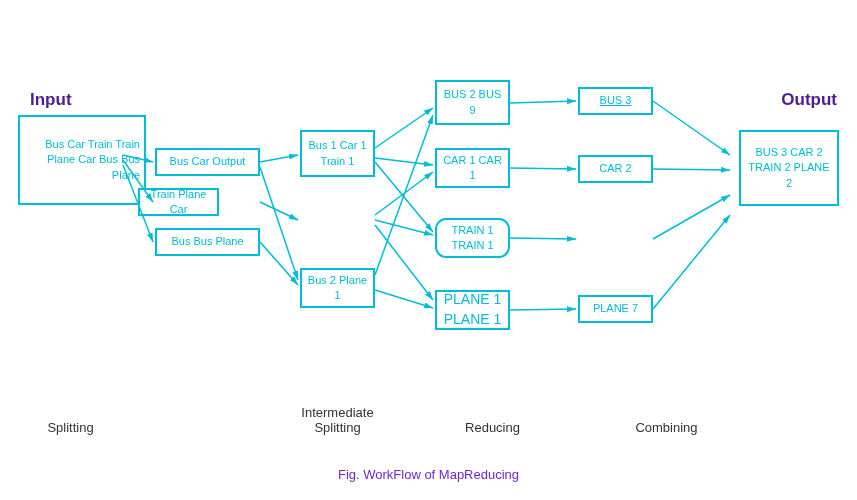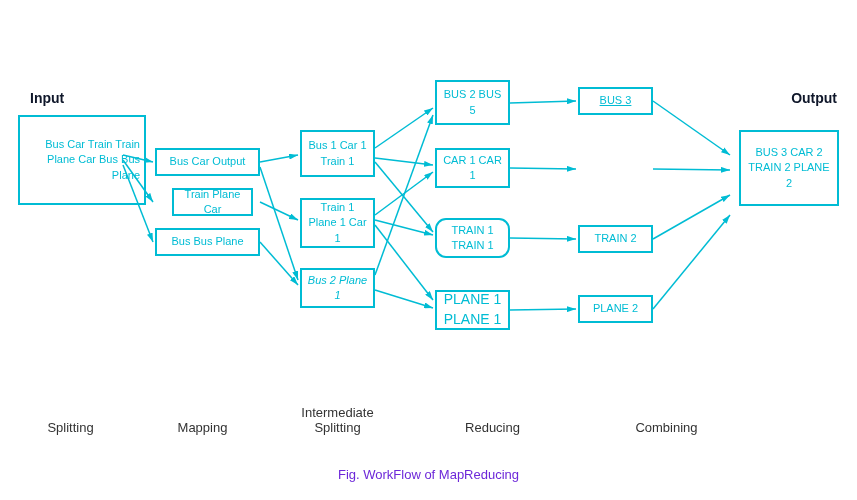--- a/index.html
+++ b/index.html
@@ -28,22 +28,22 @@
       font-size: 11px;
       line-height: 1.4;
       display: flex;
       align-items: center;
       justify-content: center;
       padding: 4px;
     }
 
     .label {
       position: absolute;
-      color: #0f172a;
-      font-size: 14px;
+      color: #4c1d95;
+      font-size: 17px;
       font-weight: bold;
       text-align: center;
     }
 
     .stage-label {
       position: absolute;
       color: #333;
       font-size: 13px;
       text-align: center;
       bottom: 65px;
@@ -82,44 +82,41 @@
 <div class="diagram-container">
 
   <div class="label" style="left:30px; top:90px;">Input</div>
   <div class="label" style="right:20px; top:90px;">Output</div>
 
   <div class="box" style="left:18px; top:115px; width:128px; height:90px; font-size:11px;text-align:right;">Bus Car Train
 Train Plane Car
 Bus Bus Plane</div>
 
   <div class="box" style="left:155px; top:148px; width:105px; height:28px;">Bus Car Output</div>
-  <div class="box" style="left:172px; top:188px; width:81px; height:28px;">Train Plane Car</div>
+  <div class="box" style="left:138px; top:188px; width:81px; height:28px;">Train Plane Car</div>
   <div class="box" style="left:155px; top:228px; width:105px; height:28px;">Bus Bus Plane</div>
 
   <div class="box" style="left:300px; top:130px; width:75px; height:47px; font-size:11px;">Bus 1
 Car 1
 Train 1</div>
-  <div class="box" style="left:300px; top:198px; width:75px; height:50px; font-size:11px;">Train 1
-Plane 1
-Car 1</div>
-  <div class="box" style="left:300px; top:268px; width:75px; height:40px; font-size:11px;font-style:italic;">Bus 2
+  <div class="box" style="left:300px; top:268px; width:75px; height:40px; font-size:11px;">Bus 2
 Plane 1</div>
 
   <div class="box" style="left:435px; top:80px; width:75px; height:45px; font-size:11px;">BUS 2
-BUS 5</div>
+BUS 9</div>
   <div class="box" style="left:435px; top:148px; width:75px; height:40px; font-size:11px;">CAR 1
 CAR 1</div>
   <div class="box" style="left:435px; top:218px; width:75px; height:40px; font-size:11px;border-radius:11px;">TRAIN 1
 TRAIN 1</div>
   <div class="box" style="left:435px; top:290px; width:75px; height:40px; font-size:14px;">PLANE 1
 PLANE 1</div>
 
   <div class="box" style="left:578px; top:87px; width:75px; height:28px; font-size:11px;text-decoration:underline;">BUS 3</div>
-  <div class="box" style="left:578px; top:225px; width:75px; height:28px; font-size:11px;">TRAIN 2</div>
-  <div class="box" style="left:578px; top:295px; width:75px; height:28px; font-size:11px;">PLANE 2</div>
+  <div class="box" style="left:578px; top:155px; width:75px; height:28px; font-size:11px;">CAR  2</div>
+  <div class="box" style="left:578px; top:295px; width:75px; height:28px; font-size:11px;">PLANE 7</div>
 
   <div class="box" style="right:18px; top:130px; width:100px; height:76px; font-size:11px;">BUS 3
 CAR 2
 TRAIN 2
 PLANE 2</div>
 
   <svg class="arrows">
     <defs>
       <marker id="arrowhead" markerWidth="6" markerHeight="4" refX="6" refY="2" orient="auto">
         <polygon points="0 0, 6 2, 0 4" fill="#00bcd4"></polygon>
@@ -162,20 +159,19 @@
 
     <line x1="510" y1="310" x2="576" y2="309" marker-end="url(#arrowhead)"></line>
 
     <line x1="653" y1="101" x2="730" y2="155" marker-end="url(#arrowhead)"></line>
     <line x1="653" y1="169" x2="730" y2="170" marker-end="url(#arrowhead)"></line>
     <line x1="653" y1="239" x2="730" y2="195" marker-end="url(#arrowhead)"></line>
     <line x1="653" y1="309" x2="730" y2="215" marker-end="url(#arrowhead)"></line>
   </svg>
 
   <div class="stage-label" style="left:18px; width:105px;">Splitting</div>
-  <div class="stage-label" style="left:145px; width:115px;">Mapping</div>
   <div class="stage-label" style="left:280px; width:115px; text-align:center;">Intermediate<br>Splitting</div>
   <div class="stage-label" style="left:435px; width:115px;">Reducing</div>
   <div class="stage-label" style="left:609px; width:115px; right:18px;">Combining</div>
 
   <div class="fig-label">Fig. WorkFlow of MapReducing</div>
 
 </div>
 
 </body></html>

